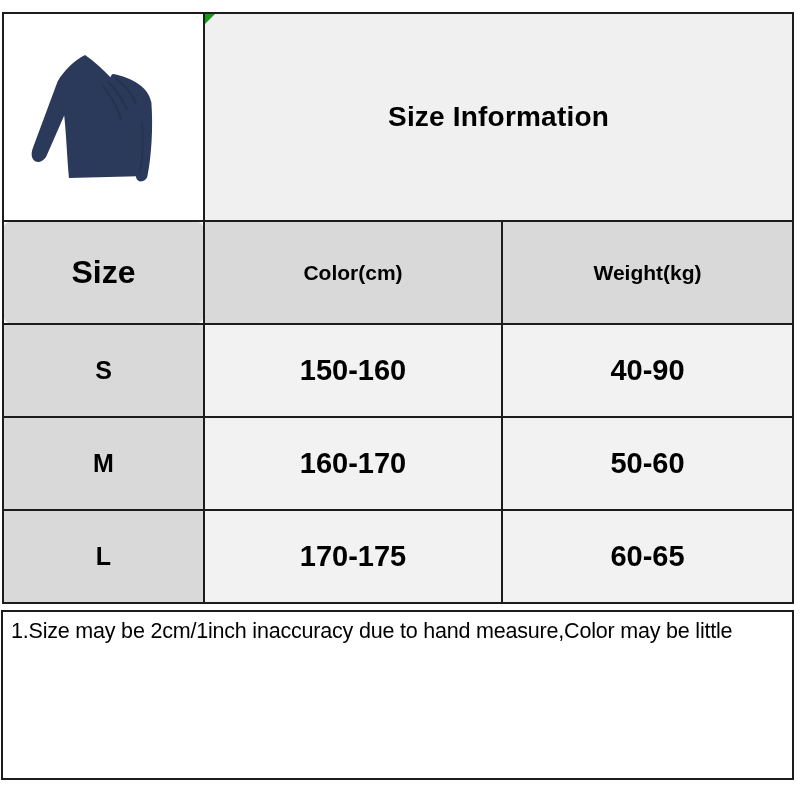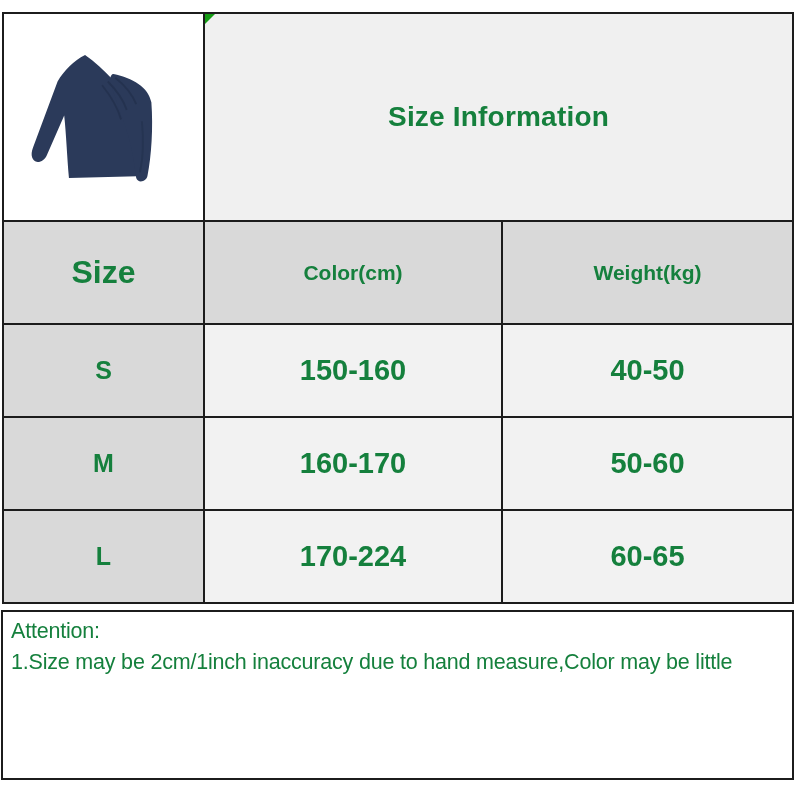--- a/index.html
+++ b/index.html
@@ -2,21 +2,21 @@
 <html><head>
 <meta charset="utf-8">
 <style>
   html, body { margin: 0; padding: 0; background: #ffffff; }
   .canvas {
     position: relative;
     width: 800px;
     height: 800px;
     background: #ffffff;
     font-family: "Liberation Sans", sans-serif;
-    color: #15803d;
+    color: #000000;
     overflow: hidden;
   }
   table.size-table {
     position: absolute;
     top: 12px;
     left: 2px;
     width: 792px;
     border-collapse: collapse;
     table-layout: fixed;
   }
@@ -35,21 +35,21 @@
     letter-spacing: 0.2px;
   }
   .green-tri {
     position: absolute;
     top: 0; left: 0;
     width: 0; height: 0;
     border-top: 10px solid #149b14;
     border-right: 10px solid transparent;
   }
   .row-head td { background: #d9d9d9; height: 101px; }
-  .cell-size-head { font-size: 32px; font-weight: bold; }
+  .cell-size-head { font-size: 32px; font-weight: bold; border-radius: 9px; }
   .cell-col-head  { font-size: 21px; font-weight: bold; }
   .row-data td { height: 91px; background: #f2f2f2; font-size: 29px; font-weight: bold; }
   .row-data td.cell-size { background: #d9d9d9; font-size: 25px; }
   .attention-box {
     position: absolute;
     top: 610px;
     left: 1px;
     width: 781px;
     height: 162px;
     background: #ffffff;
@@ -109,35 +109,34 @@
 
       <tr class="row-head">
         <td class="cell-size-head">Size</td>
         <td class="cell-col-head">Color(cm)</td>
         <td class="cell-col-head">Weight(kg)</td>
       </tr>
 
       <tr class="row-data">
         <td class="cell-size">S</td>
         <td>150-160</td>
-        <td>40-50</td>
+        <td>40-90</td>
       </tr>
 
       <tr class="row-data">
         <td class="cell-size">M</td>
         <td>160-170</td>
         <td>50-60</td>
       </tr>
 
       <tr class="row-data">
         <td class="cell-size">L</td>
-        <td>170-224</td>
+        <td>170-175</td>
         <td>60-65</td>
       </tr>
     </tbody>
   </table>
 
   <div class="attention-box">
-    <div class="attention-line">Attention:</div>
     <div class="attention-line">1.Size may be 2cm/1inch inaccuracy due to hand measure,Color may be little</div>
   </div>
 
 </div>
 
 </body></html>

